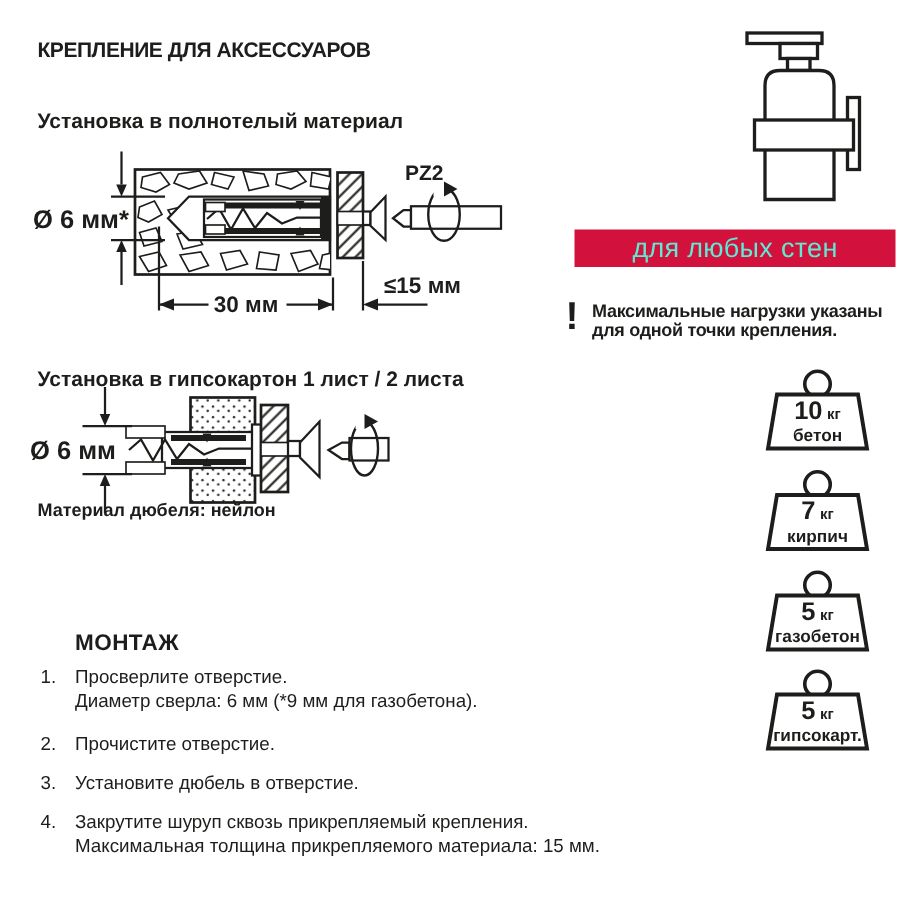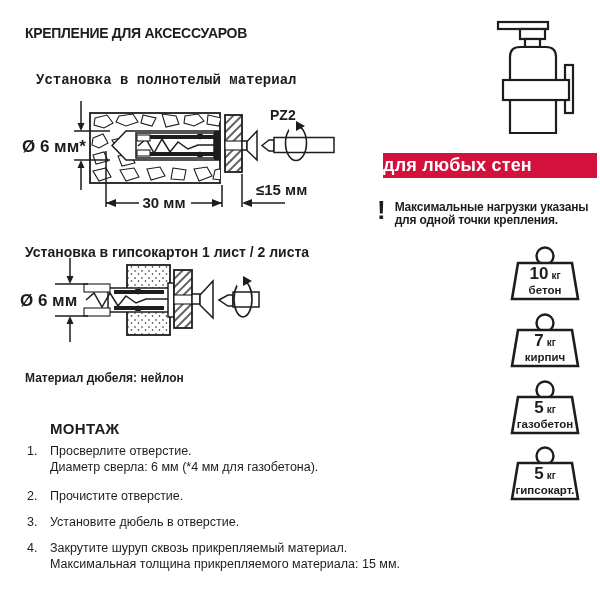--- a/index.html
+++ b/index.html
@@ -6,22 +6,22 @@
   .page{position:relative;width:600px;height:600px;background:#fff;overflow:hidden;
         font-family:"Liberation Sans",sans-serif;color:#1d1d1b;}
   .abs{position:absolute;}
   .title{font-size:14px;font-weight:700;line-height:19px;letter-spacing:-0.3px;white-space:nowrap;}
   .subtitle{font-size:14px;font-weight:700;white-space:nowrap;}
   .materials{font-size:12px;font-weight:700;line-height:15px;white-space:nowrap;}
   .montage-heading{font-size:15px;font-weight:700;letter-spacing:0.3px;}
   .step{position:absolute;left:25px;width:400px;}
   .step-num{position:absolute;left:2px;top:0;font-size:12.5px;font-weight:400;}
   .step-lines{margin-left:25px;font-size:12.5px;font-weight:400;line-height:15.5px;white-space:nowrap;}
-  .banner{background:#d2113c;color:#ffffff;font-size:18px;font-weight:700;
-          text-align:left;line-height:25px;letter-spacing:0.2px;}
+  .banner{background:#d2113c;color:#5eead4;font-size:18px;font-weight:400;
+          text-align:center;line-height:25px;letter-spacing:0.2px;}
   .note{display:flex;gap:9px;align-items:flex-start;}
   .note-mark{font-size:26px;font-weight:700;line-height:23px;}
   .note-text{font-size:12px;font-weight:700;line-height:12.5px;letter-spacing:-0.2px;white-space:nowrap;padding-top:2px;}
   svg{display:block;}
   svg text{font-family:"Liberation Sans",sans-serif;fill:#1d1d1b;}
   .dim{font-size:17px;font-weight:700;}
   .dim-s{font-size:15px;font-weight:700;}
   .pz{font-size:14px;font-weight:700;}
   .ln{fill:#fff;stroke:#1d1d1b;stroke-width:1.5;}
   .ln2{fill:#fff;stroke:#1d1d1b;stroke-width:1.8;}
@@ -35,21 +35,21 @@
 </style>
 </head>
 <body>
 
 <div class="page">
 
   <div class="abs title" style="left:25px;top:24px;">
     <div>КРЕПЛЕНИЕ ДЛЯ АКСЕССУАРОВ</div>
   </div>
 
-  <div class="abs subtitle" style="left:36px;top:72px;font-family:Liberation Mono, monospace;">Установка в полнотелый материал</div>
+  <div class="abs subtitle" style="left:25px;top:72px;">Установка в полнотелый материал</div>
 
   <svg class="abs" style="left:0;top:93px;" width="360" height="127" viewBox="0 0 360 127">
     <defs>
       <clipPath id="wallclip">
           <rect x="90" y="20" width="130" height="70"></rect>
         </clipPath>
       <pattern id="hatch" width="6" height="6" patternUnits="userSpaceOnUse" patternTransform="rotate(45)">
         <line x1="1" y1="0" x2="1" y2="6" stroke="#1d1d1b" stroke-width="1.4"></line>
       </pattern>
       <pattern id="dots" width="7" height="7" patternUnits="userSpaceOnUse">
@@ -195,49 +195,49 @@
       <line class="wire" x1="55" y1="36" x2="88" y2="36"></line>
       <line class="wire" x1="55" y1="68" x2="88" y2="68"></line>
       <line class="wire" x1="70" y1="10" x2="70" y2="28"></line>
       <polygon class="blk" points="66.5,28 73.5,28 70,36"></polygon>
       <line class="wire" x1="70" y1="94" x2="70" y2="76"></line>
       <polygon class="blk" points="66.5,76 73.5,76 70,68"></polygon>
       <text class="dim" x="20" y="58">Ø 6 мм</text>
     </g>
   </svg>
 
-  <div class="abs materials" style="left:25px;top:371px;">
+  <div class="abs materials" style="left:25px;top:333px;">
     <div>Материал дюбеля: нейлон</div>
   </div>
 
   <div class="abs montage-heading" style="left:50px;top:420px;">МОНТАЖ</div>
 
   <div class="step" style="top:444px;">
     <span class="step-num">1.</span>
     <div class="step-lines">
       <div>Просверлите отверстие.</div>
-      <div>Диаметр сверла: 6 мм (*4 мм для газобетона).</div>
+      <div>Диаметр сверла: 6 мм (*9 мм для газобетона).</div>
     </div>
   </div>
   <div class="step" style="top:489px;">
     <span class="step-num">2.</span>
     <div class="step-lines">
       <div>Прочистите отверстие.</div>
     </div>
   </div>
   <div class="step" style="top:515px;">
     <span class="step-num">3.</span>
     <div class="step-lines">
       <div>Установите дюбель в отверстие.</div>
     </div>
   </div>
   <div class="step" style="top:541px;">
     <span class="step-num">4.</span>
     <div class="step-lines">
-      <div>Закрутите шуруп сквозь прикрепляемый материал.</div>
+      <div>Закрутите шуруп сквозь прикрепляемый крепления.</div>
       <div>Максимальная толщина прикрепляемого материала: 15 мм.</div>
     </div>
   </div>
 
   <svg class="abs" style="left:478px;top:10px;" width="112" height="140" viewBox="0 0 112 140">
     <rect class="disp" x="20" y="12" width="50" height="7"></rect>
     <rect class="disp" x="42" y="19" width="25" height="10"></rect>
     <rect class="disp" x="47" y="29" width="15" height="8"></rect>
     <rect class="disp" x="87" y="55" width="8" height="48"></rect>
     <path class="disp" d="M32,123 L32,47 Q32,37 42,37 L68,37 Q78,37 78,47 L78,123 Z"></path>

